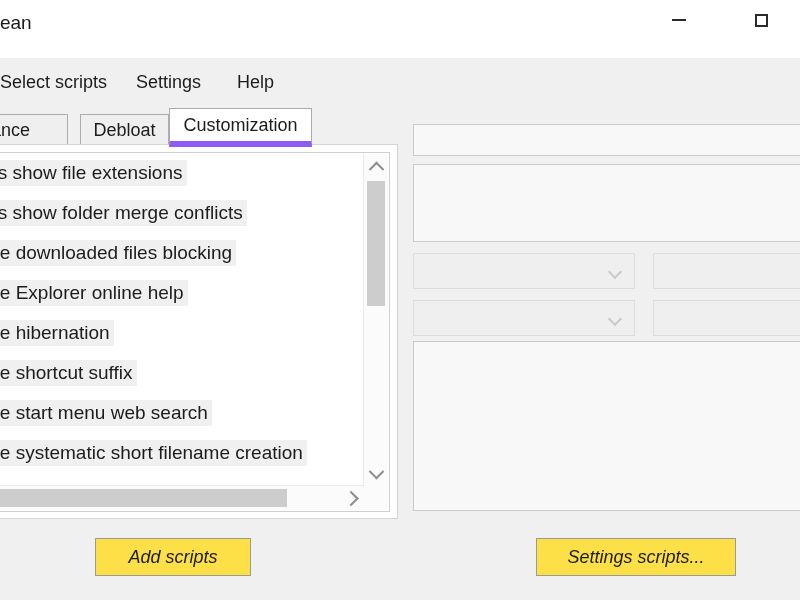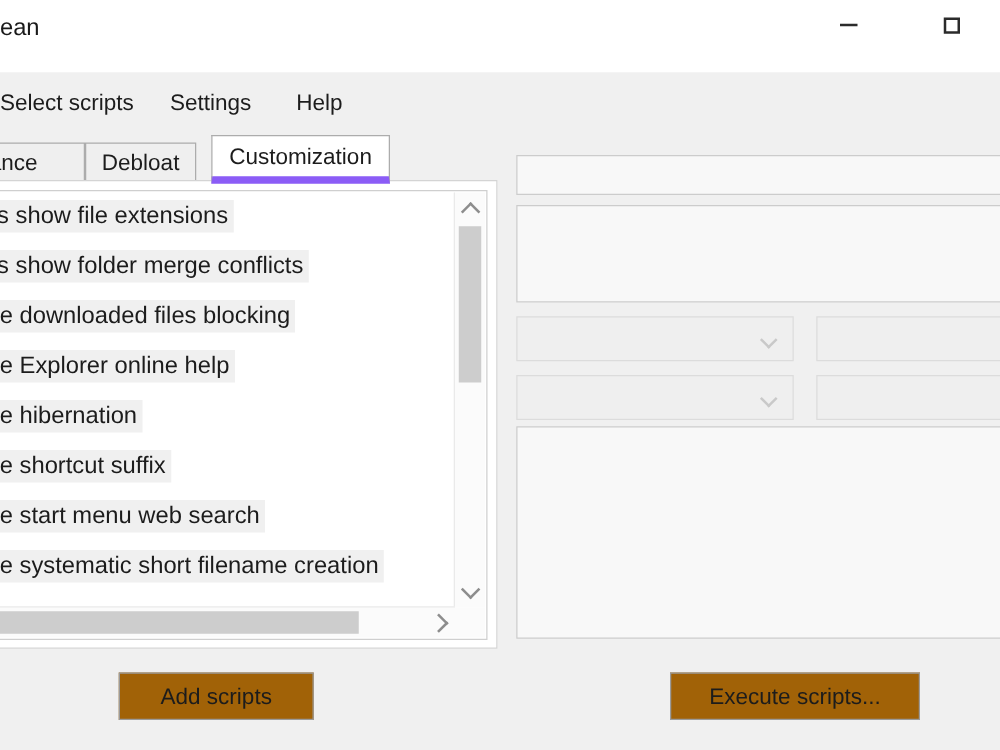--- a/index.html
+++ b/index.html
@@ -271,27 +271,28 @@
     border: 1px solid #dcdcdc;
   }
   #s-1 { left: 683px; top: 253px; width: 212px; height: 36px; }
   #s-2 { left: 683px; top: 300px; width: 212px; height: 36px; }
 
   
   .btn {
     position: absolute;
     box-sizing: border-box;
     border: 1px solid #9a9a9a;
-    background: #a16207;
+    background: #fde047;
     font-size: 18px;
     color: #1c1c1c;
     display: flex;
     align-items: center;
     justify-content: center;
     white-space: nowrap;
+    font-style: italic;
   }
   #btn-add  { left: 125px; top: 538px; width: 156px; height: 38px; }
   #btn-exec { left: 566px; top: 538px; width: 200px; height: 38px; }
 </style>
 </head>
 <body>
 
 <div id="window">
 
   <div id="titlebar">
@@ -308,21 +309,21 @@
 
   <div id="menubar">
     <div class="menu-item" style="left:26px">Select scripts</div>
     <div class="menu-item" style="left:162px">Settings</div>
 
     <div class="menu-item" style="left:263px">Help</div>
   </div>
 
   <div id="tabstrip">
     <div class="tab" style="left:-42px; width:140px;">tenance</div>
-    <div class="tab" style="left:98px; width:89px;">Debloat</div>
+    <div class="tab" style="left:110px; width:89px;">Debloat</div>
     <div class="tab selected" style="left:199px; width:143px;">Customization</div>
   </div>
 
   <div id="left-frame">
     <div id="listbox">
 
       <div id="list-items">
         <div class="list-item">
           <span>Always show file extensions</span>
         </div>
@@ -383,15 +384,15 @@
   <div class="combo" id="c-2">
     <span class="combo-arrow">
       <i class="chev combo-glyph"></i>
     </span>
   </div>
   <div class="sidebox" id="s-2"></div>
 
   <div class="field" id="f-log" title=""></div>
 
   <div class="btn" id="btn-add">Add scripts</div>
-  <div class="btn" id="btn-exec">Execute scripts...</div>
+  <div class="btn" id="btn-exec">Settings scripts...</div>
 
 </div>
 
 </body></html>

